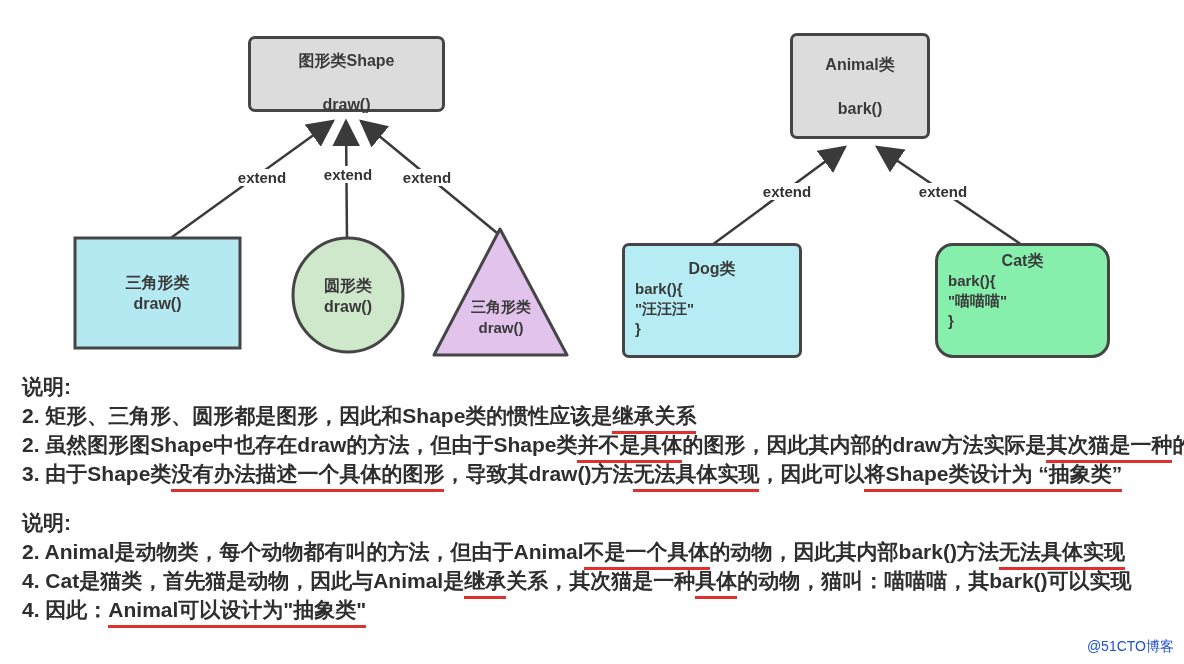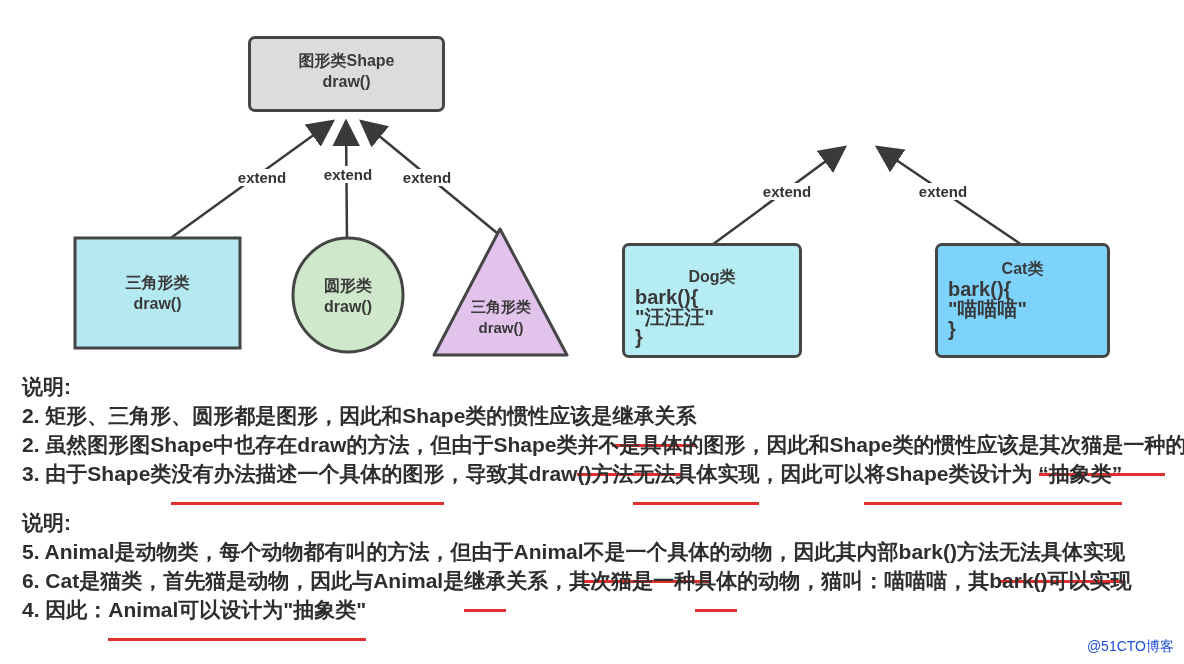--- a/index.html
+++ b/index.html
@@ -4,31 +4,31 @@
 <style>
   html,body{margin:0;padding:0;background:#ffffff;}
   .canvas{
     position:relative;width:1184px;height:664px;background:#ffffff;overflow:hidden;
     font-family:"Liberation Sans","DejaVu Sans",sans-serif;color:#333;
   }
   .svg-layer{position:absolute;left:0;top:0;pointer-events:none;}
   .node{position:absolute;box-sizing:border-box;border:3px solid #454545;border-radius:7px;
     display:flex;flex-direction:column;align-items:center;justify-content:center;
     font-weight:700;font-size:16px;line-height:21px;color:#3a3a3a;text-align:center;}
-  .gray-box{background:#dcdcdc;}
-  .dog-box{background:#b6edf4;justify-content:flex-start;padding-top:20px;}
-  .cat-box{background:#7dd3fc;justify-content:flex-start;padding-top:12px;}
-  .node .body-lines{align-self:stretch;text-align:left;padding-left:10px;font-size:20px;line-height:20px;}
+  .gray-box{background:#dcdcdc;gap:23px;}
+  .dog-box{background:#b6edf4;justify-content:flex-start;padding-top:12px;}
+  .cat-box{background:#86efac;justify-content:flex-start;padding-top:4px;border-radius:18px;}
+  .node .body-lines{align-self:stretch;text-align:left;padding-left:10px;font-size:15px;line-height:20px;}
   .shape-text{position:absolute;display:flex;flex-direction:column;align-items:center;justify-content:center;
     font-weight:700;font-size:16px;line-height:21px;color:#3a3a3a;text-align:center;pointer-events:none;}
   .extend-label{position:absolute;transform:translateX(-50%);background:#ffffff;padding:0 4px;
     font-weight:700;font-size:15px;color:#333;}
   .notes{position:absolute;left:22px;font-weight:700;font-size:21px;line-height:29px;color:#2e2e2e;white-space:nowrap;}
   .note-line{height:29px;}
-  .u{border-bottom:3px solid #e0302e;padding-bottom:17px;}
+  .u{border-bottom:3px solid #e0302e;padding-bottom:4px;}
   .watermark{position:absolute;right:10px;bottom:8px;font-size:14px;color:#1d4ed8;font-weight:400;}
 </style>
 </head>
 <body>
 
 <div class="canvas">
 
   <svg class="svg-layer" width="1184" height="664">
     <defs>
       <marker id="arrow" markerWidth="13" markerHeight="11" refX="10" refY="5.5" orient="auto">
@@ -63,20 +63,24 @@
   </div>
   <div class="shape-text" style="left:293px;top:240px;width:110px;height:112px;">
     <div>圆形类</div>
     <div>draw()</div>
   </div>
   <div class="shape-text" style="left:440px;top:286px;width:122px;height:62px;font-size:15px;">
     <div>三角形类</div>
     <div>draw()</div>
   </div>
 
+  <div class="node gray-box" style="left:790px;top:33px;width:140px;height:106px;">
+    <div>Animal类</div>
+    <div>bark()</div>
+  </div>
 
   <div class="extend-label" style="left:787px;top:183px;">extend</div>
   <div class="extend-label" style="left:943px;top:183px;">extend</div>
 
   <div class="node dog-box" style="left:622px;top:243px;width:180px;height:115px;">
     <div>Dog类</div>
     <div class="body-lines">
       <div>bark(){</div>
       <div>"汪汪汪"</div>
       <div>}</div>
@@ -87,25 +91,25 @@
     <div class="body-lines">
       <div>bark(){</div>
       <div>"喵喵喵"</div>
       <div>}</div>
     </div>
   </div>
 
   <div class="notes" style="top:372px;">
     <div class="note-line">说明:</div>
     <div class="note-line"><span>2. 矩形、三角形、圆形都是图形，因此和Shape类的惯性应该是</span><span class="u">继承关系</span></div>
-    <div class="note-line"><span>2. 虽然图形图Shape中也存在draw的方法，但由于Shape类</span><span class="u">并不是具体</span><span>的图形，因此和Shape类的惯性应该是</span><span class="u">其次猫是一种</span><span>的</span></div>
+    <div class="note-line"><span>2. 虽然图形图Shape中也存在draw的方法，但由于Shape类</span><span class="u">并不是具体</span><span>的图形，因此其内部的draw方法实际是</span><span class="u">其次猫是一种</span><span>的</span></div>
     <div class="note-line"><span>3. 由于Shape类</span><span class="u">没有办法描述一个具体的图形</span><span>，导致其draw()方法</span><span class="u">无法具体实现</span><span>，因此可以</span><span class="u">将Shape类设计为 “抽象类”</span></div>
   </div>
 
   <div class="notes" style="top:508px;">
     <div class="note-line">说明:</div>
-    <div class="note-line"><span>5. Animal是动物类，每个动物都有叫的方法，但由于Animal</span><span class="u">不是一个具体</span><span>的动物，因此其内部bark()方法</span><span class="u">无法具体实现</span></div>
-    <div class="note-line"><span>6. Cat是猫类，首先猫是动物，因此与Animal是</span><span class="u">继承</span><span>关系，其次猫是一种</span><span class="u">具体</span><span>的动物，猫叫：喵喵喵，其bark()可以实现</span></div>
+    <div class="note-line"><span>2. Animal是动物类，每个动物都有叫的方法，但由于Animal</span><span class="u">不是一个具体</span><span>的动物，因此其内部bark()方法</span><span class="u">无法具体实现</span></div>
+    <div class="note-line"><span>4. Cat是猫类，首先猫是动物，因此与Animal是</span><span class="u">继承</span><span>关系，其次猫是一种</span><span class="u">具体</span><span>的动物，猫叫：喵喵喵，其bark()可以实现</span></div>
     <div class="note-line"><span>4. 因此：</span><span class="u">Animal可以设计为"抽象类"</span></div>
   </div>
 
   <div class="watermark">@51CTO博客</div>
 </div>
 
 </body></html>

